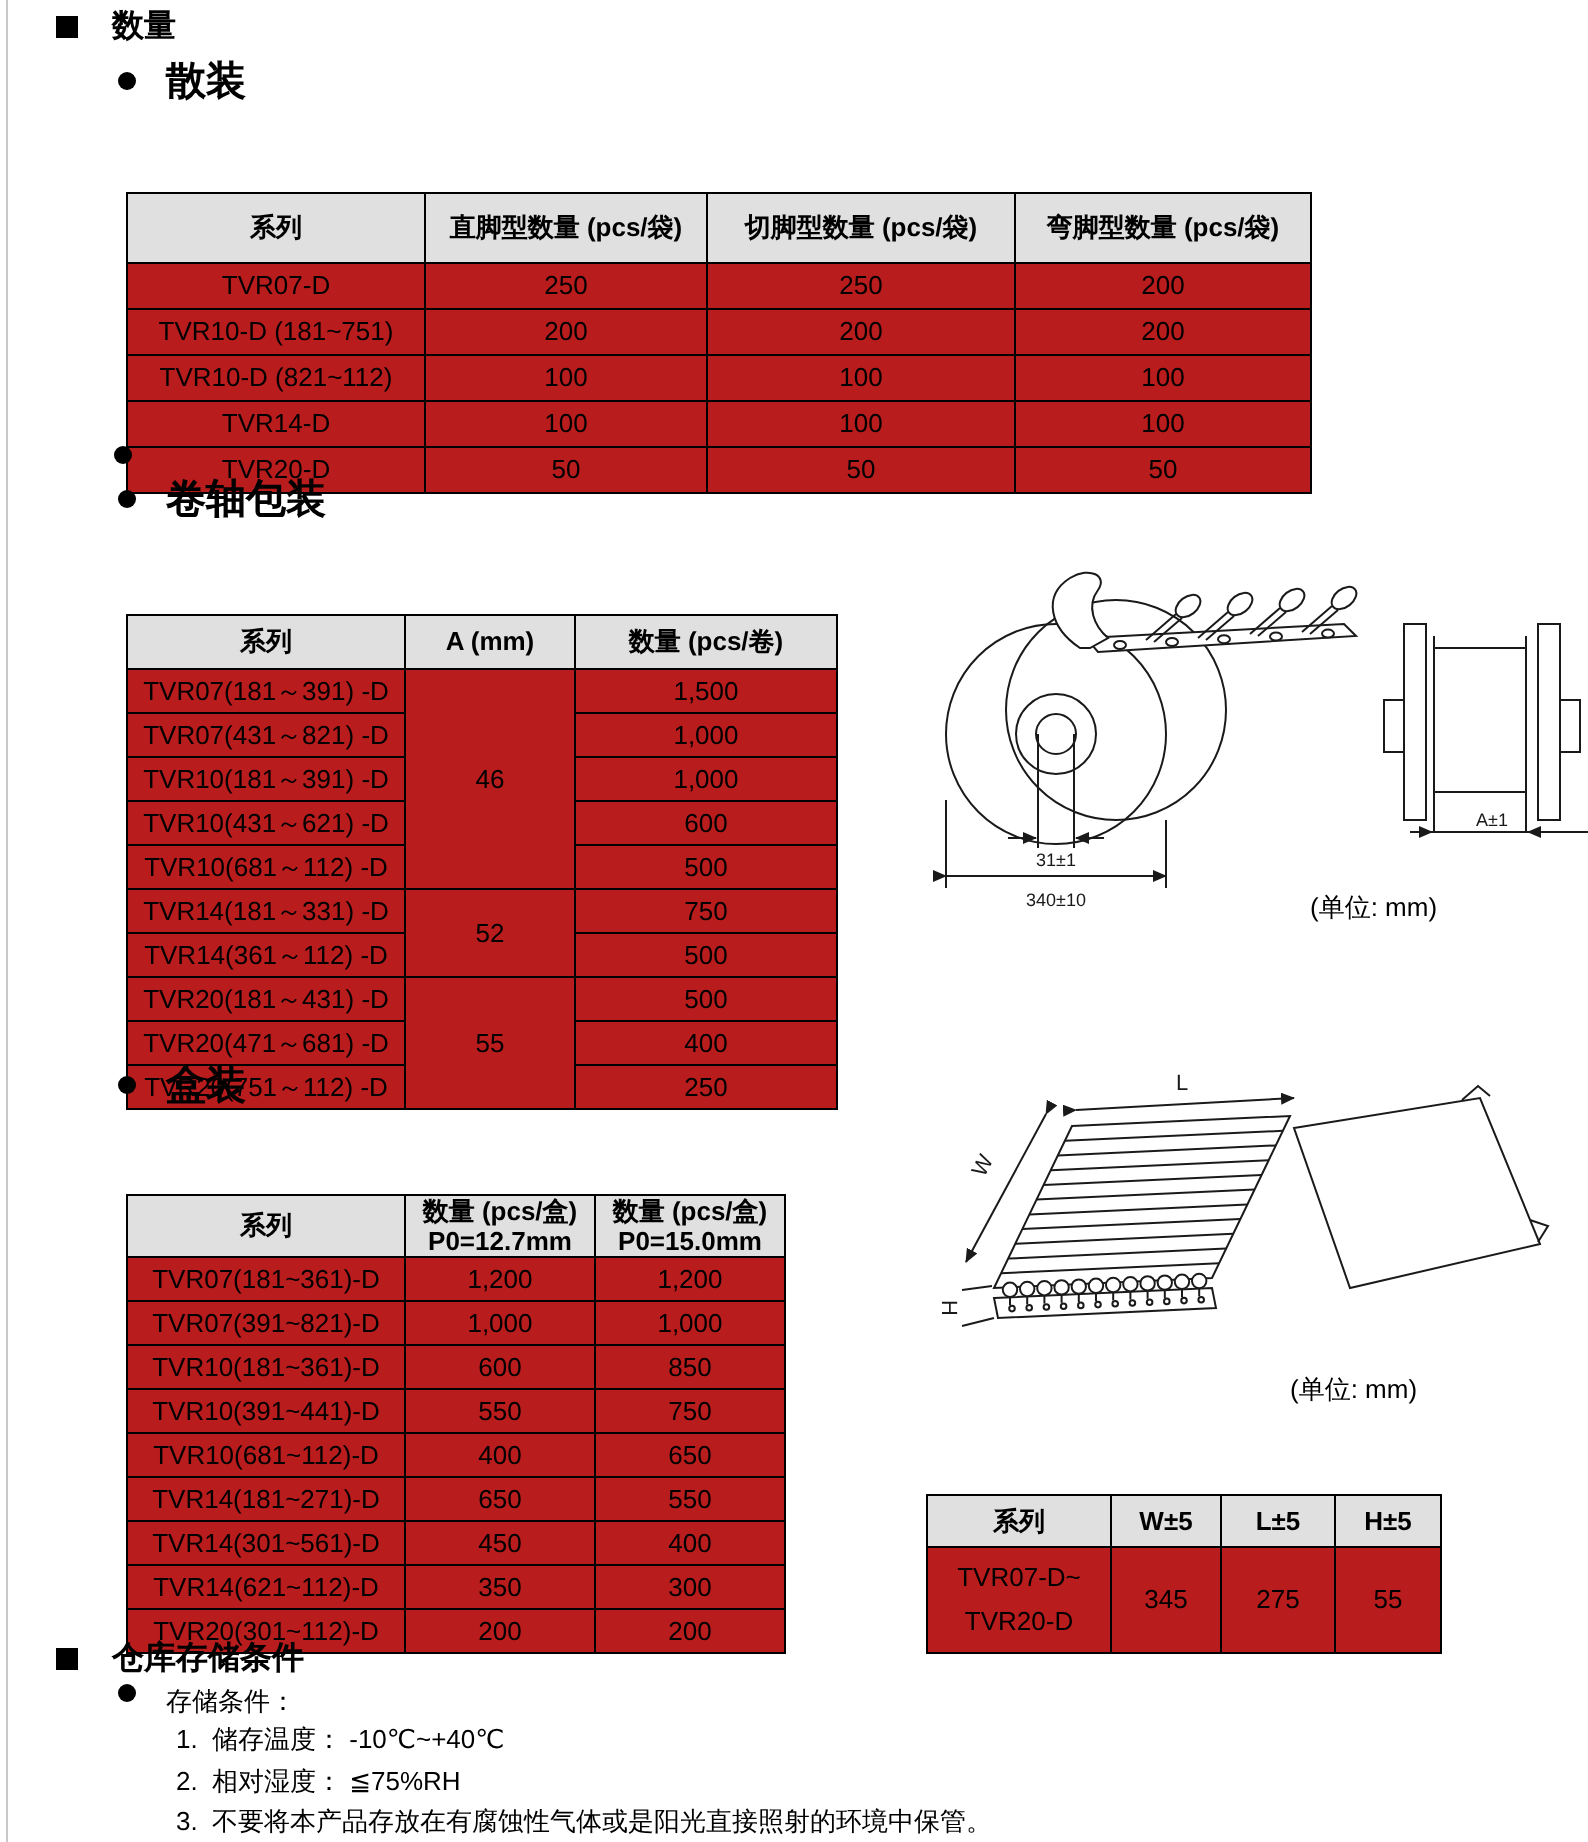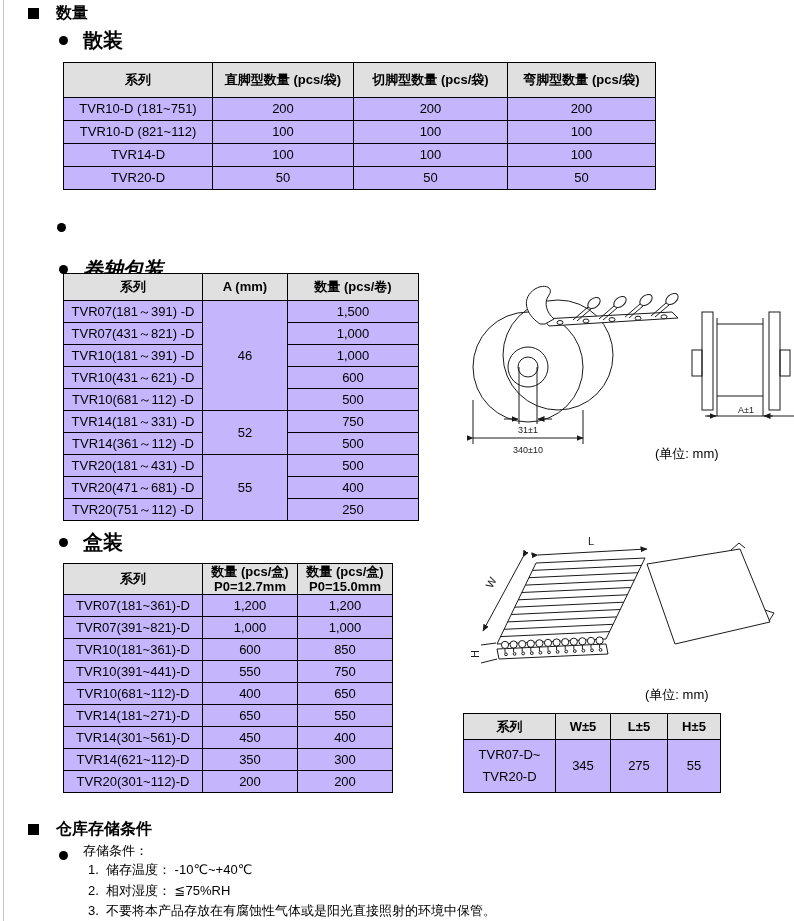--- a/index.html
+++ b/index.html
@@ -6,24 +6,24 @@
   .page{position:relative;width:794px;height:921px;background:#ffffff;overflow:hidden;
         font-family:"Liberation Sans","DejaVu Sans",sans-serif;color:#000;}
   .left-rule{position:absolute;left:3px;top:0;width:1px;height:921px;background:#c9c9c9;}
 
   .sec-head{position:absolute;display:flex;align-items:center;font-weight:bold;font-size:16px;}
   .sec-head .sq{width:11px;height:11px;background:#000;margin-right:17px;flex:none;}
   .sub-head{position:absolute;display:flex;align-items:center;font-weight:bold;font-size:20px;}
   .sub-head .dot,.lone-dot{width:9px;height:9px;background:#000;border-radius:50%;flex:none;}
   .sub-head .dot{margin-right:15px;}
   .lone-dot{position:absolute;}
-  .sub-plain{position:absolute;display:flex;align-items:flex-end;font-size:13px;}
+  .sub-plain{position:absolute;display:flex;align-items:flex-start;font-size:13px;}
   .sub-plain .dot{width:9px;height:9px;background:#000;border-radius:50%;margin-right:15px;flex:none;}
 
-  table.dt{position:absolute;border-collapse:collapse;table-layout:fixed;background:#c4b5fd;}
+  table.dt{position:absolute;border-collapse:collapse;table-layout:fixed;background:#b91c1c;margin-top:34px;}
   table.dt th,table.dt td{border:1px solid #000;text-align:center;vertical-align:middle;
       padding:0 2px;font-size:13px;line-height:1.2;overflow:hidden;white-space:nowrap;}
   table.dt th{background:#e0e0e0;font-weight:bold;}
   #bulk-table th{height:34px;}   #bulk-table td{height:22px;}
   #reel-table th{height:26px;}   #reel-table td{height:21px;}
   #box-table th{height:30px;}    #box-table td{height:21px;}
   #box-table th div{line-height:15px;}
   #size-table th{height:25px;}   #size-table td{height:52px;}
   #size-table td div{line-height:22px;}
 
@@ -61,20 +61,26 @@
     <thead>
       <tr>
         <th>系列</th>
         <th>直脚型数量 (pcs/袋)</th>
         <th>切脚型数量 (pcs/袋)</th>
         <th>弯脚型数量 (pcs/袋)</th>
       </tr>
     </thead>
     <tbody id="bulk-tbody">
         <tr>
+          <td>TVR07-D</td>
+          <td>250</td>
+          <td>250</td>
+          <td>200</td>
+        </tr>
+        <tr>
           <td>TVR10-D (181~751)</td>
           <td>200</td>
           <td>200</td>
           <td>200</td>
         </tr>
         <tr>
           <td>TVR10-D (821~112)</td>
           <td>100</td>
           <td>100</td>
           <td>100</td>
@@ -89,21 +95,21 @@
           <td>TVR20-D</td>
           <td>50</td>
           <td>50</td>
           <td>50</td>
         </tr>
       </tbody>
   </table>
 
   <span class="lone-dot" style="left:57px;top:223px;"></span>
 
-  <div class="sub-head" style="left:59px;top:256px;font-style:italic;">
+  <div class="sub-head" style="left:59px;top:236px;">
     <span class="dot"></span>
     <span>卷轴包装</span>
   </div>
 
   <table class="dt" id="reel-table" style="left:63px;top:273px;width:355px;">
     <colgroup>
         <col style="width:139px">
         <col style="width:85px">
         <col style="width:131px">
       </colgroup>

